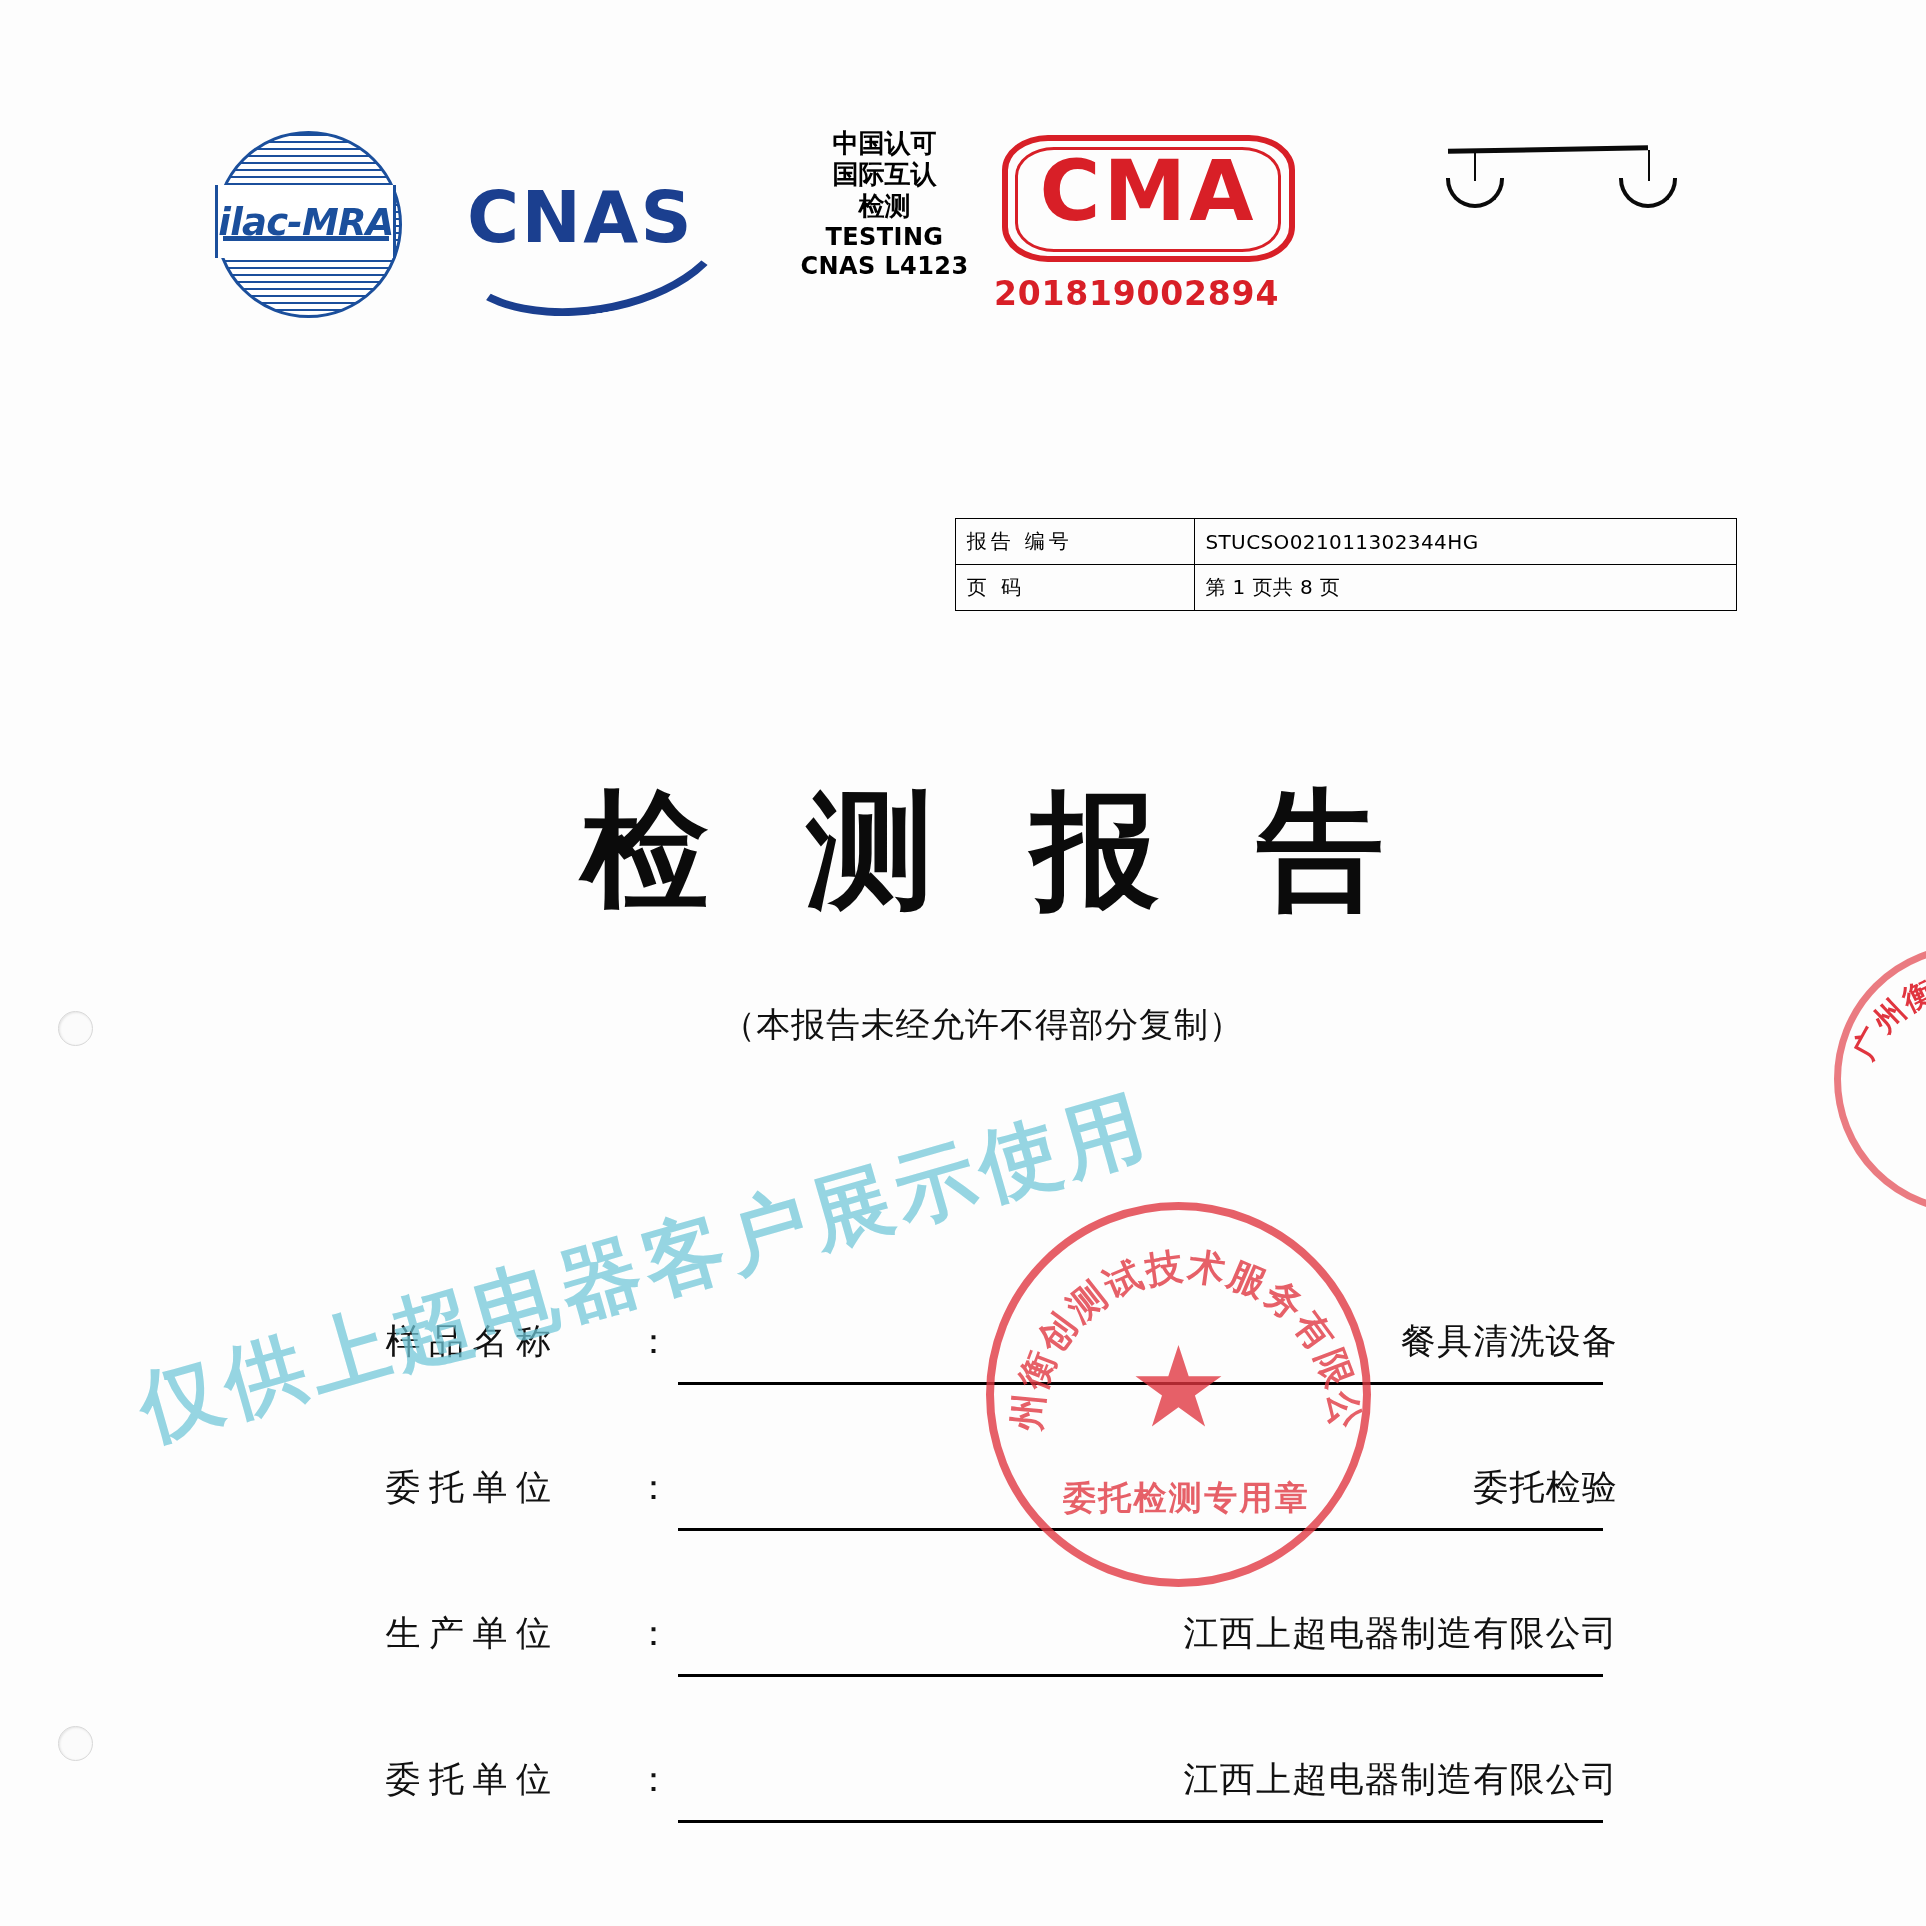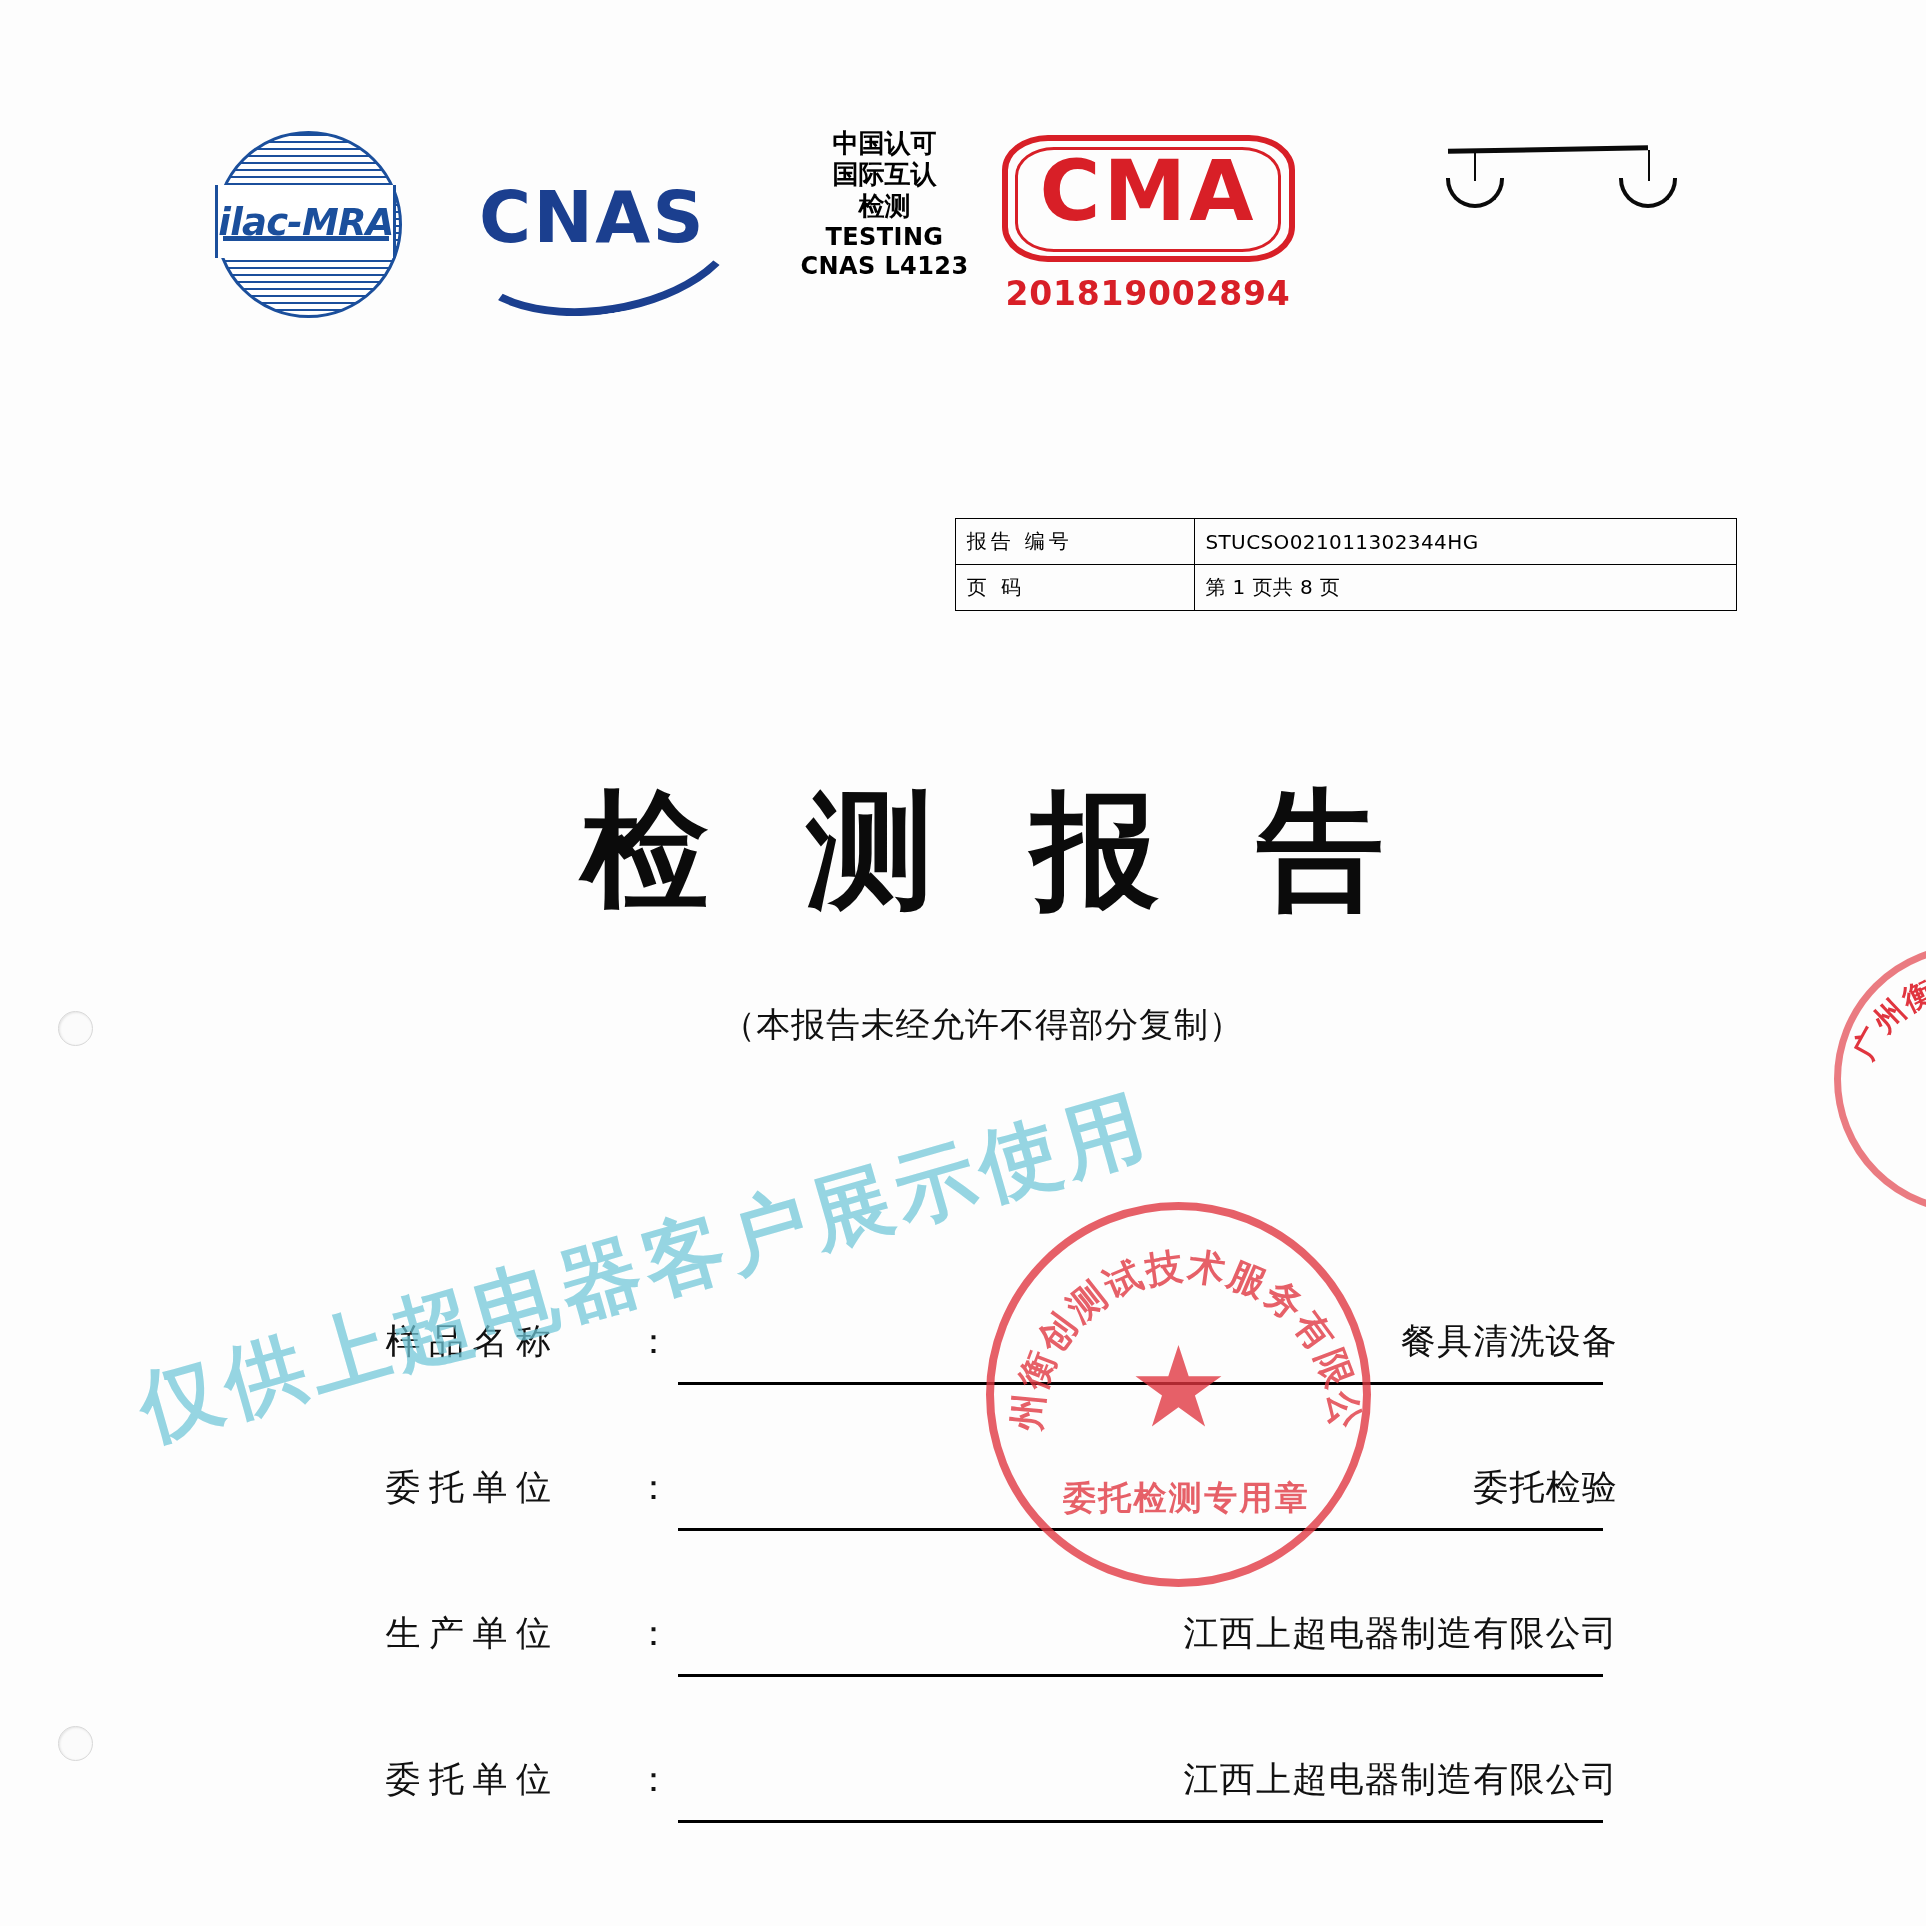--- a/index.html
+++ b/index.html
@@ -81,21 +81,21 @@
   .ilac-bar {
     position: absolute;
     left: 23px; top: 116px;
     width: 166px;
     height: 5.4px;
     background: #1b4f9c;
   }
 
   
   .cnas {
-    left: 446px;
+    left: 434px;
     top: 21px;
     width: 293px;
     height: 185px;
   }
   .cnas-word {
     position: absolute;
     left: 0; top: 39px;
     width: 293px;
     text-align: center;
     font-size: 71px;
@@ -166,21 +166,20 @@
     font-weight: bold;
     color: #d81f27;
     letter-spacing: 3.1px;
     line-height: 1;
     font-family: "DejaVu Sans", sans-serif;
   }
   .cma-num {
     position: absolute;
     left: 0; top: 146px;
     width: 308px;
-    text-align: center;
     font-size: 33px;
     font-weight: bold;
     color: #d81f27;
     letter-spacing: 0.8px;
     font-family: "DejaVu Sans", sans-serif;
   }
 
   
   .stu {
     left: 1371px;

